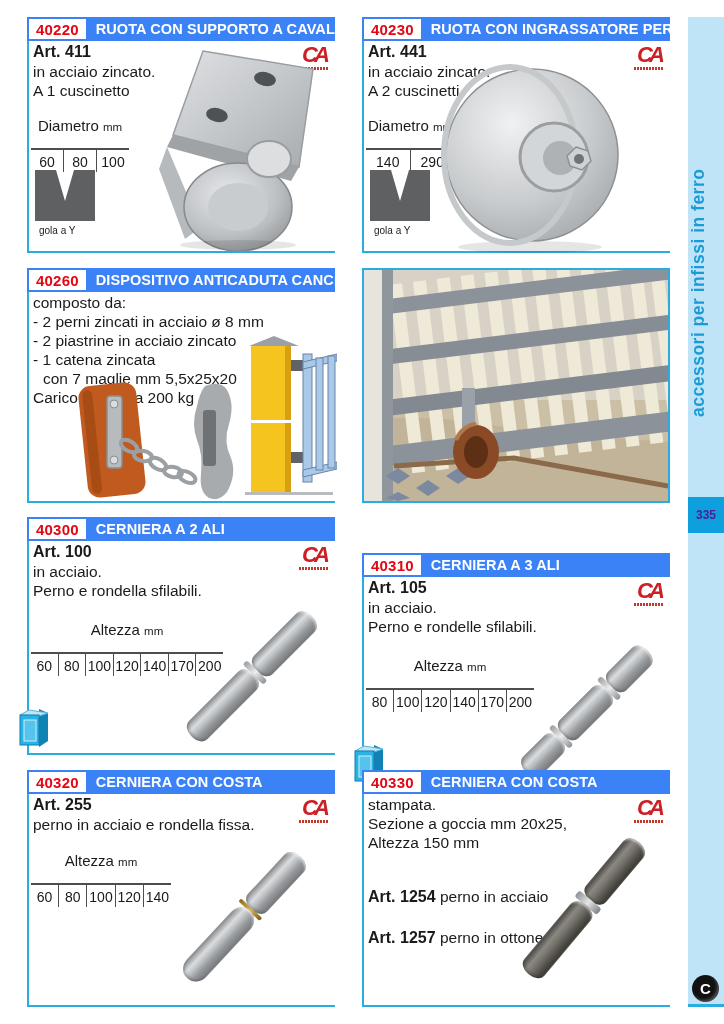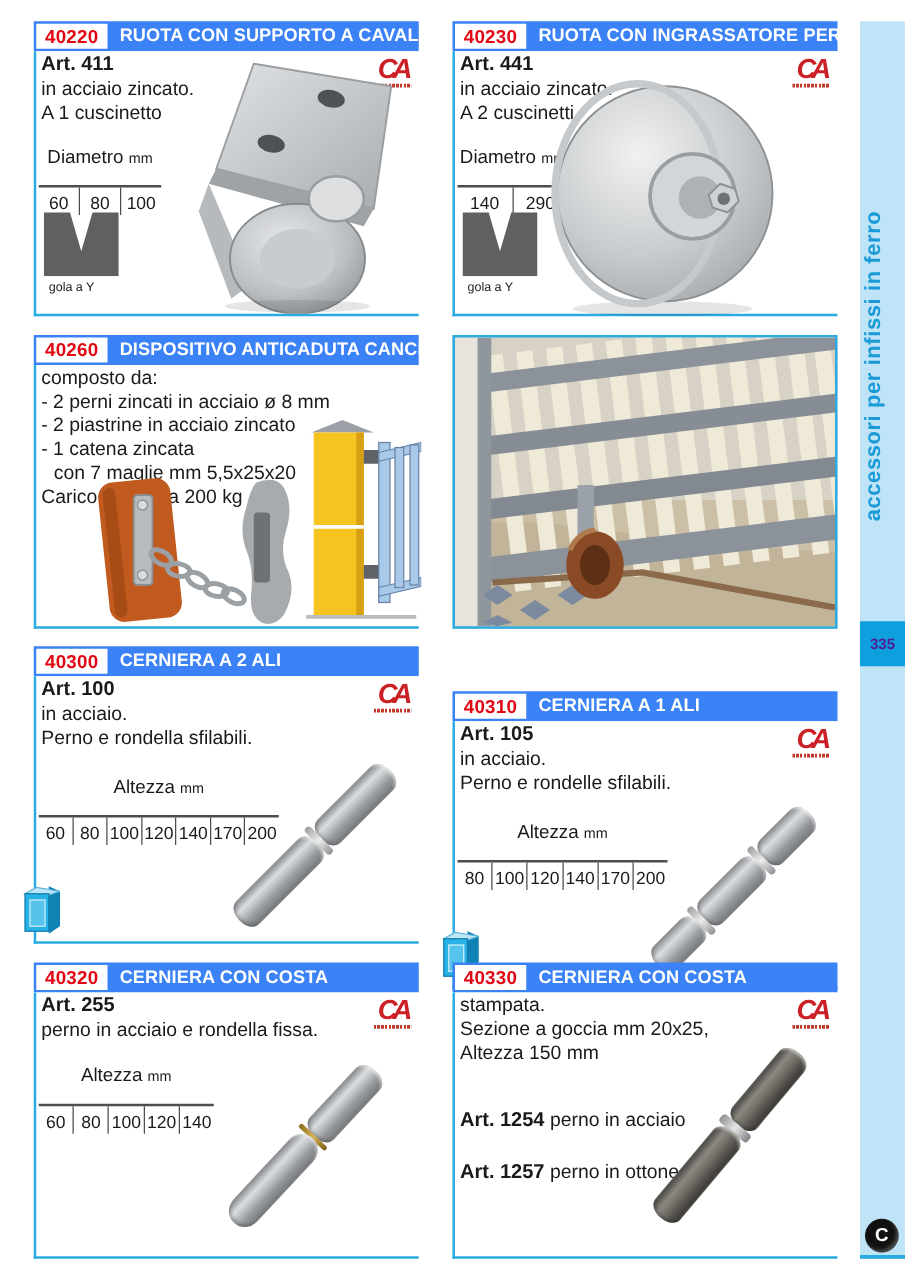--- a/index.html
+++ b/index.html
@@ -328,21 +328,21 @@
           <rect x="4" y="10" width="19" height="30" fill="#29b2e6" stroke="#0e7fae" stroke-width="1"></rect>
           <rect x="8" y="15" width="12" height="21" fill="#55c3ec" stroke="#cfeffa" stroke-width="1"></rect>
         </svg>
       </div>
     </div>
   </div>
 
   <div class="cell" style="left:362px; top:517px;margin-top:36px;">
     <div class="cell-header">
       <span class="code">40310</span>
-      <span class="title">CERNIERA A 1 ALI</span>
+      <span class="title">CERNIERA A 3 ALI</span>
     </div>
     <div class="cell-body" style="height:214px;">
       <div class="ca-logo">
         <span class="ca">CA</span>
         <span class="ca-sub"></span>
       </div>
       <div class="text-stack">
         <div class="art">Art. 105</div>
         <div>in acciaio.</div>
         <div>Perno e rondelle sfilabili.</div>

